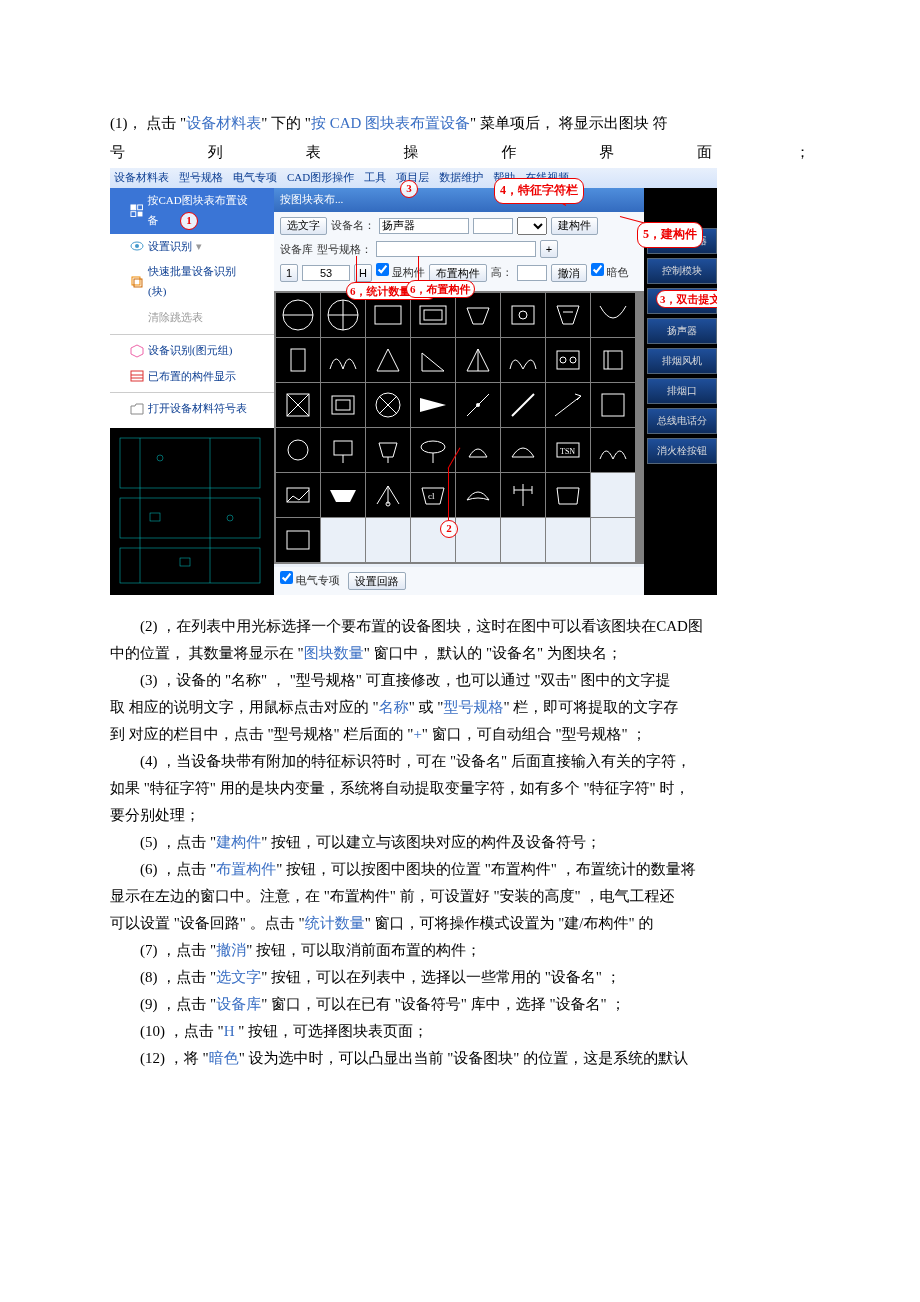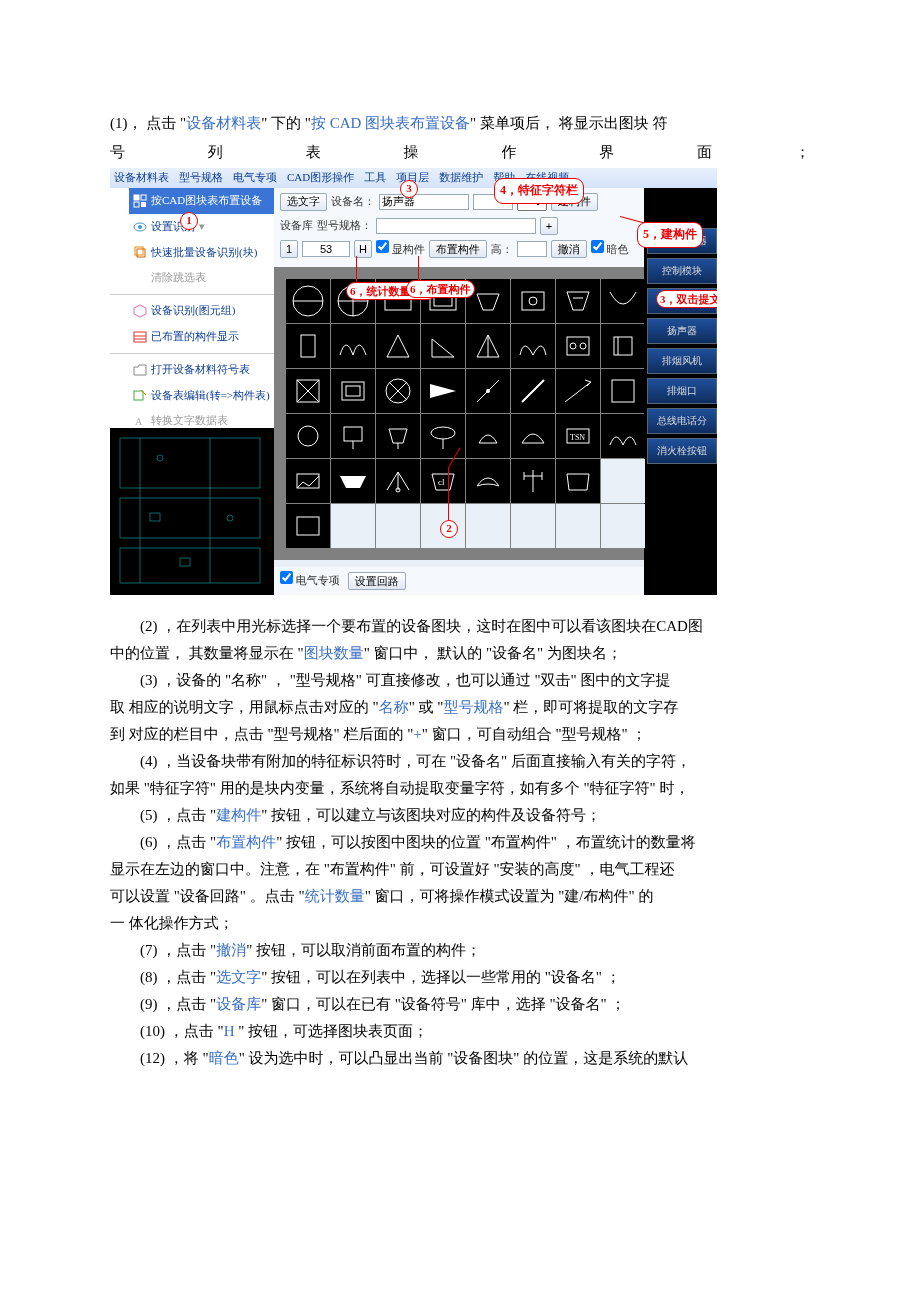--- a/index.html
+++ b/index.html
@@ -45,23 +45,22 @@
       left: 0; top: 20px;
       width: 164px;
       background: #fff;
       height: 240px;
       font-size: 11px;
       color: #0b3d91;
     }
     .leftpanel .row {
       display: flex;
       align-items: center;
-      padding: 3px 4px;
+      padding: 3px 20px;
       gap: 4px;
-      margin-left: 19px;
     }
     .leftpanel .row.sel {
       background: #3a75d6;
       color: #fff;
     }
     .leftpanel .icon {
       width: 14px; height: 14px;
       display: inline-block;
     }
     .mainpanel {
@@ -101,21 +100,21 @@
       border: 1px solid #9ab;
       background: linear-gradient(to bottom, #fff, #e0e8f4);
       padding: 0 6px;
       border-radius: 2px;
     }
     .icon-grid {
       display: grid;
       grid-template-columns: repeat(8, 44px);
       grid-auto-rows: 44px;
       gap: 1px;
-      padding: 12px;
+      padding: 2px;
       background: #808080;
     }
     .icon-cell {
       background: #000;
       display: flex;
       align-items: center;
       justify-content: center;
       position: relative;
     }
     .icon-cell svg { width: 38px; height: 38px; }
@@ -316,20 +315,21 @@
         <line x1="100" y1="10" x2="100" y2="155"></line>
         <circle cx="50" cy="30" r="3"></circle>
         <circle cx="120" cy="90" r="3"></circle>
         <rect x="40" y="85" width="10" height="8"></rect>
         <rect x="70" y="130" width="10" height="8"></rect>
       </g>
     </svg>
   </div>
 
   <div class="mainpanel">
+    <div class="mainpanel-title">按图块表布...</div>
     <div class="form-area">
       <div class="form-row">
         <button class="btn-small">选文字</button>
         <span>设备名：</span>
         <input type="text" style="width: 90px;" value="扬声器">
         <input type="text" style="width: 40px;">
         <select style="width:30px;height:18px;font-size:10px"></select>
         <button class="btn-small">建构件</button>
       </div>
       <div class="form-row">
@@ -634,27 +634,27 @@
 <div class="body-text">
   <p>(2) ，在列表中用光标选择一个要布置的设备图块，这时在图中可以看该图块在CAD图</p>
   <p style="text-indent:0"><span>中的位置， 其数量将显示在 "</span><span class="blue">图块数量</span><span>" 窗口中， 默认的 "设备名" 为图块名；</span></p>
 
   <p>(3) ，设备的 "名称" ， "型号规格" 可直接修改，也可以通过 "双击" 图中的文字提</p>
   <p style="text-indent:0"><span>取 相应的说明文字，用鼠标点击对应的 "</span><span class="blue">名称</span><span>" 或 "</span><span class="blue">型号规格</span><span>" 栏，即可将提取的文字存</span></p>
   <p style="text-indent:0"><span>到 对应的栏目中，点击 "型号规格" 栏后面的 "</span><span class="blue">+</span><span>" 窗口，可自动组合 "型号规格" ；</span></p>
 
   <p>(4) ，当设备块带有附加的特征标识符时，可在 "设备名" 后面直接输入有关的字符，</p>
   <p style="text-indent:0">如果 "特征字符" 用的是块内变量，系统将自动提取变量字符，如有多个 "特征字符" 时，</p>
+  <p style="text-indent:0">要分别处理；</p>
 
   <p><span>(5) ，点击 "</span><span class="blue">建构件</span><span>" 按钮，可以建立与该图块对应的构件及设备符号；</span></p>
 
   <p><span>(6) ，点击 "</span><span class="blue">布置构件</span><span>" 按钮，可以按图中图块的位置 "布置构件" ，布置统计的数量将</span></p>
   <p style="text-indent:0">显示在左边的窗口中。注意，在 "布置构件" 前，可设置好 "安装的高度" ，电气工程还</p>
   <p style="text-indent:0"><span>可以设置 "设备回路" 。点击 "</span><span class="blue">统计数量</span><span>" 窗口，可将操作模式设置为 "建/布构件" 的</span></p>
-  <p style="text-indent:0">一 体化操作方式；</p>
 
   <p><span>(7) ，点击 "</span><span class="blue">撤消</span><span>" 按钮，可以取消前面布置的构件；</span></p>
   <p><span>(8) ，点击 "</span><span class="blue">选文字</span><span>" 按钮，可以在列表中，选择以一些常用的 "设备名" ；</span></p>
   <p><span>(9) ，点击 "</span><span class="blue">设备库</span><span>" 窗口，可以在已有 "设备符号" 库中，选择 "设备名" ；</span></p>
   <p><span>(10) ，点击 "</span><span class="blue">H </span><span>" 按钮，可选择图块表页面；</span></p>
 
 
   <p><span>(12) ，将 "</span><span class="blue">暗色</span><span>" 设为选中时，可以凸显出当前 "设备图块" 的位置，这是系统的默认</span></p>
 </div>
 

